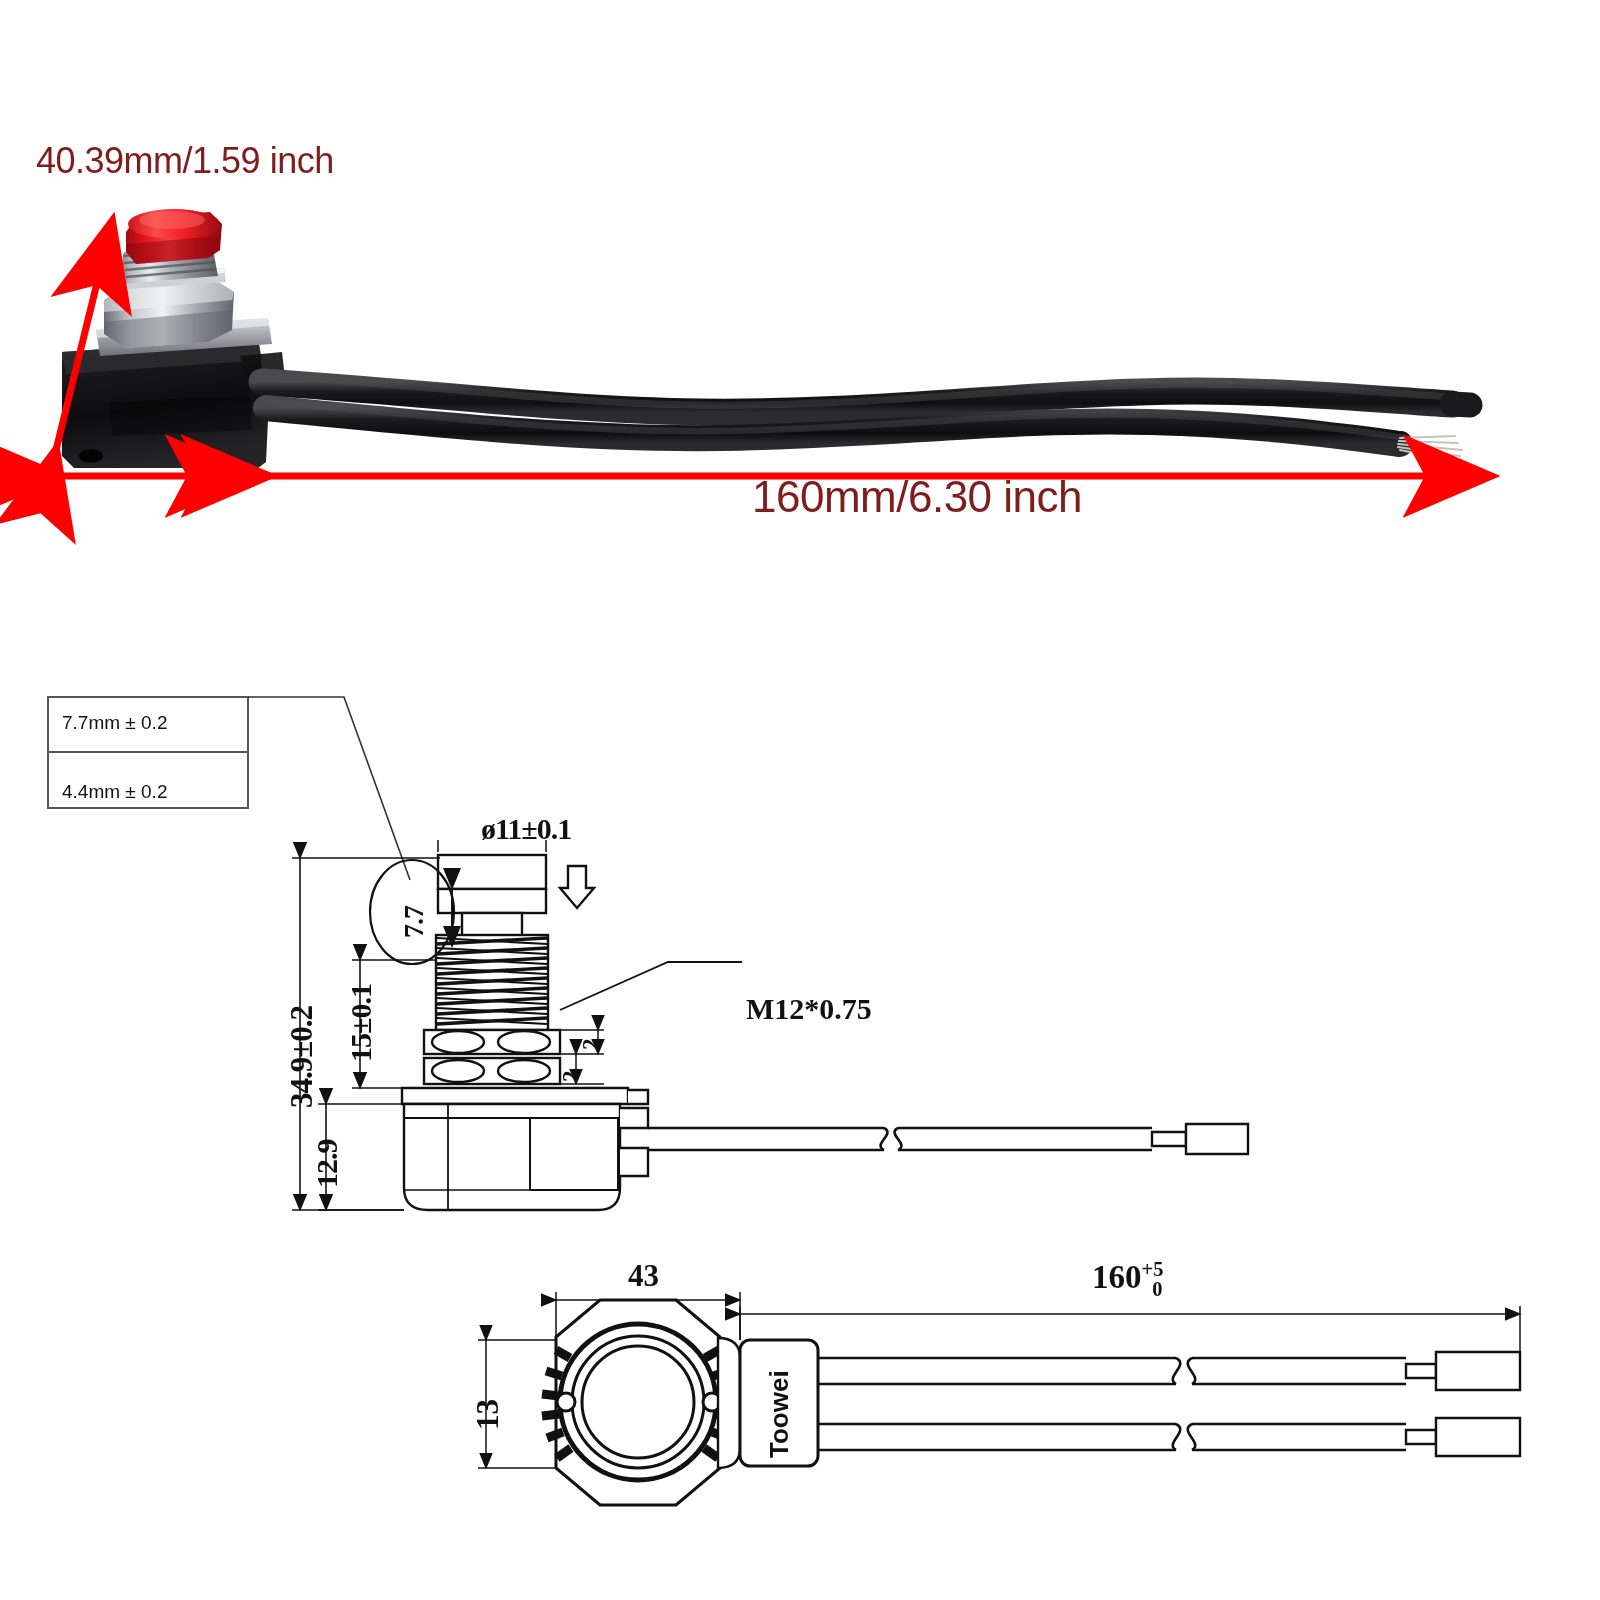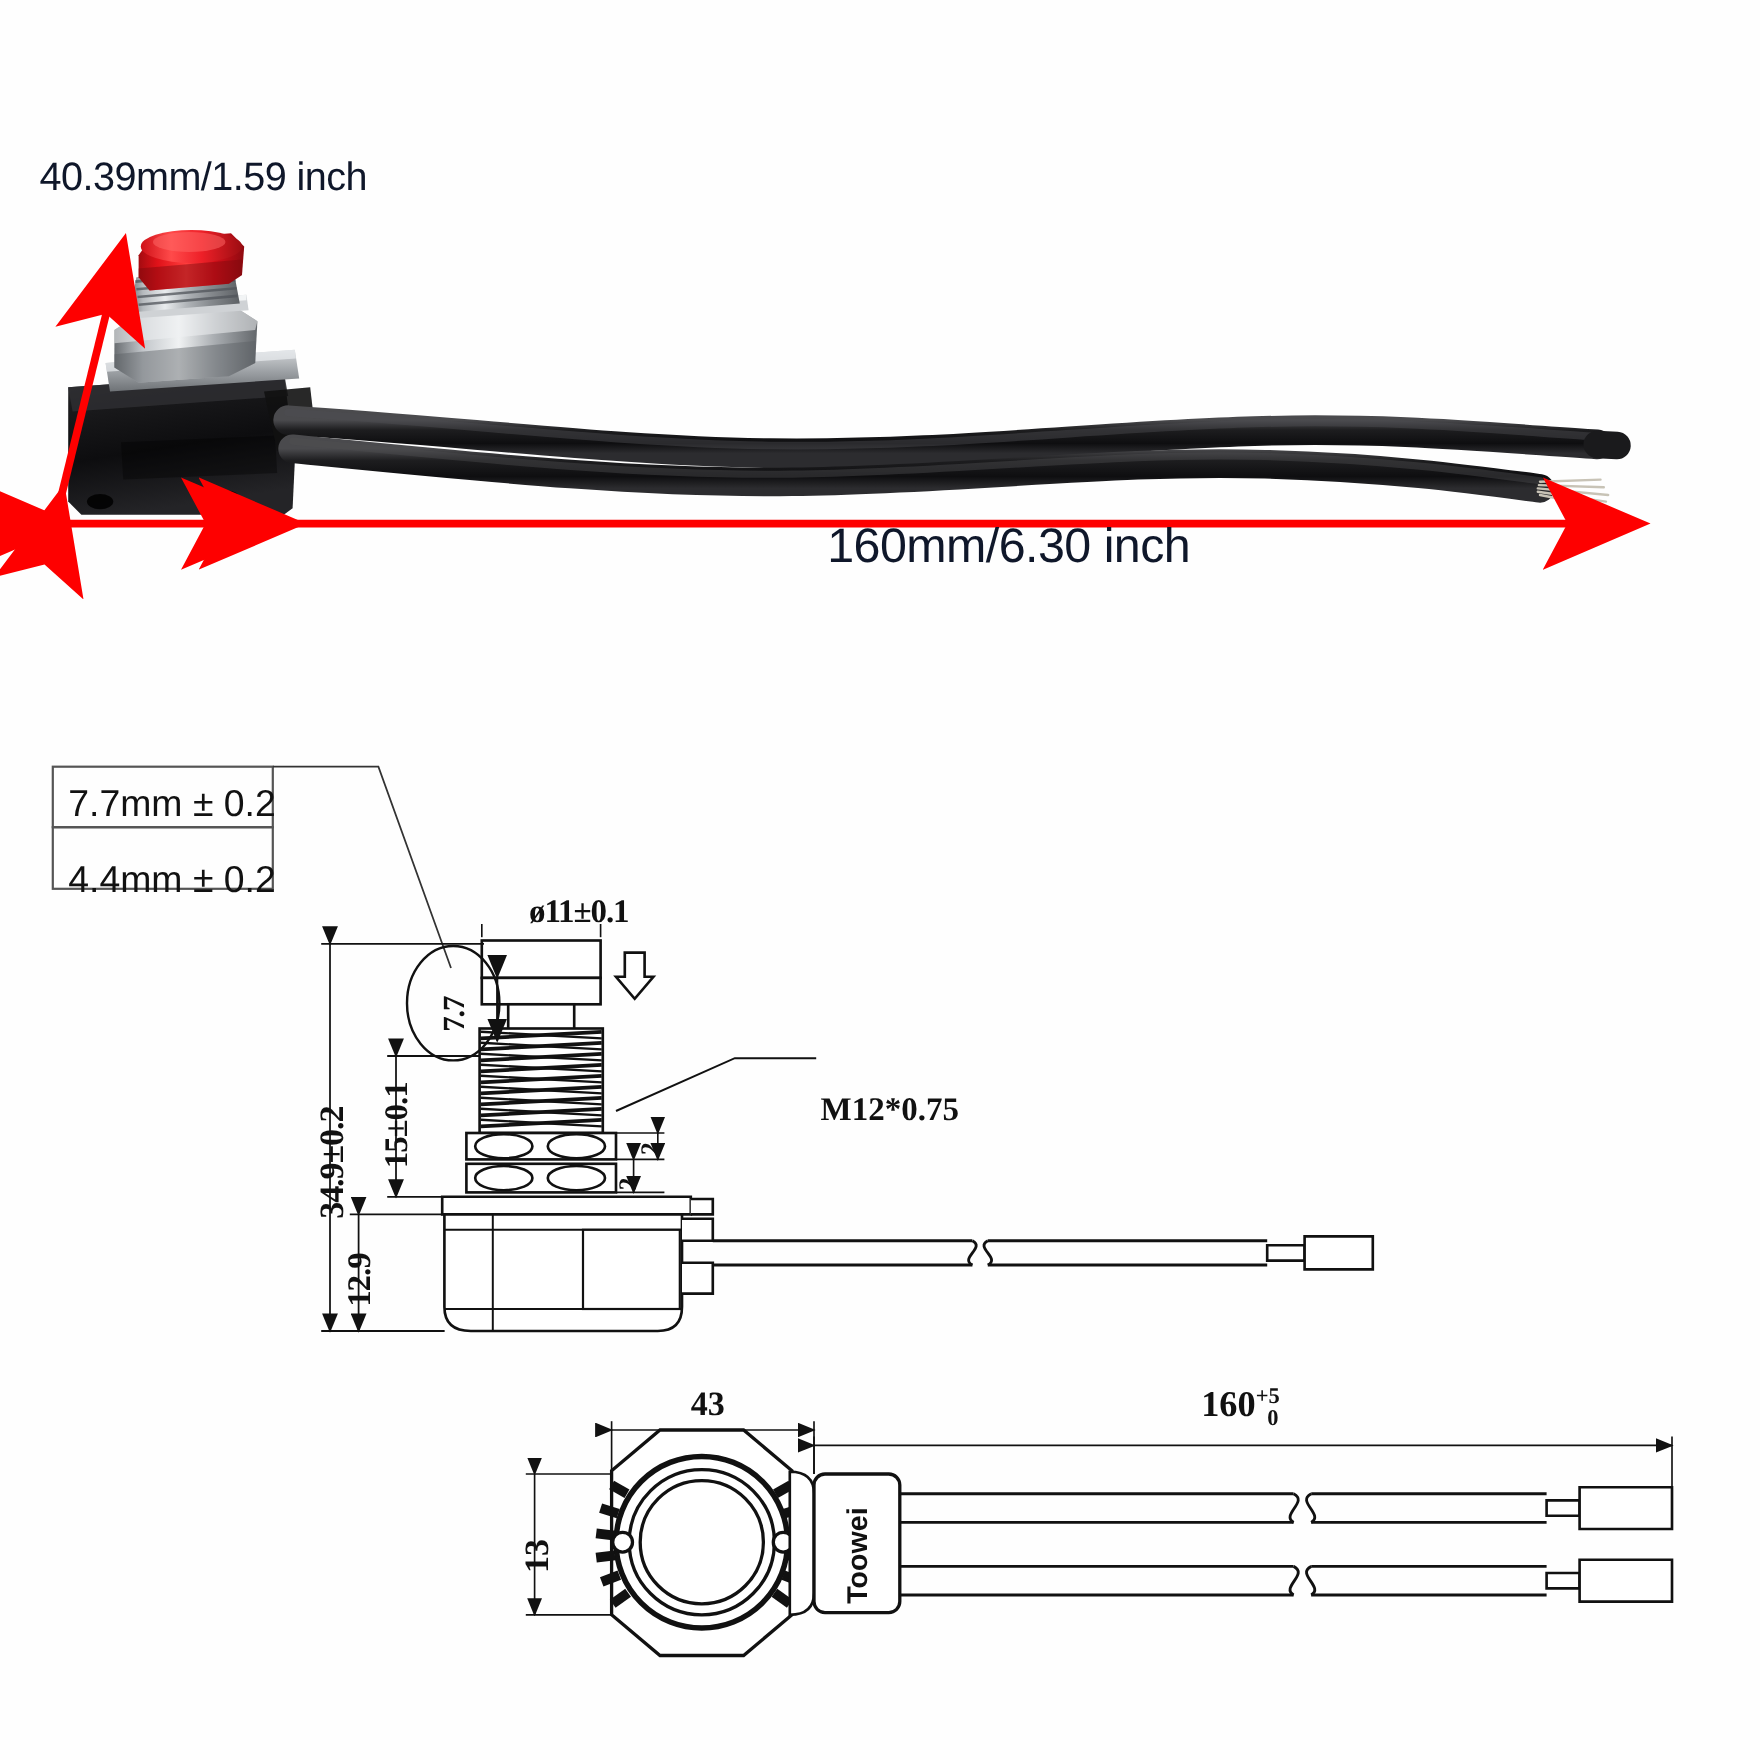--- a/index.html
+++ b/index.html
@@ -14,21 +14,21 @@
   }
   .stage {
     position: absolute;
     left: 0; top: 0;
     width: 1600px; height: 1600px;
     background: #fefefe;
   }
   
   .photo-label {
     position: absolute;
-    color: #0f172a;
+    color: #7f1d1d;
     font-family: "Liberation Sans", sans-serif;
     font-weight: 400;
     white-space: nowrap;
     letter-spacing: -0.5px;
   }
   #lbl-height { left: 36px; top: 140px; font-size: 36px; }
   #lbl-width  { left: 30px; top: 502px; font-size: 36px; }
   #lbl-length { left: 752px; top: 472px; font-size: 44px; }
 
   .svg-layer {
@@ -41,21 +41,21 @@
     position: absolute;
     color: #111111;
     font-family: "Liberation Serif", serif;
     font-weight: 700;
     white-space: nowrap;
   }
   .tbl-text {
     position: absolute;
     color: #111;
     font-family: "Liberation Sans", sans-serif;
-    font-size: 34px;
+    font-size: 19px;
     white-space: nowrap;
   }
   .rot90 {
     transform: rotate(-90deg);
     transform-origin: left top;
   }
   .sup {
     font-size: 0.62em;
     vertical-align: super;
     letter-spacing: 0;

